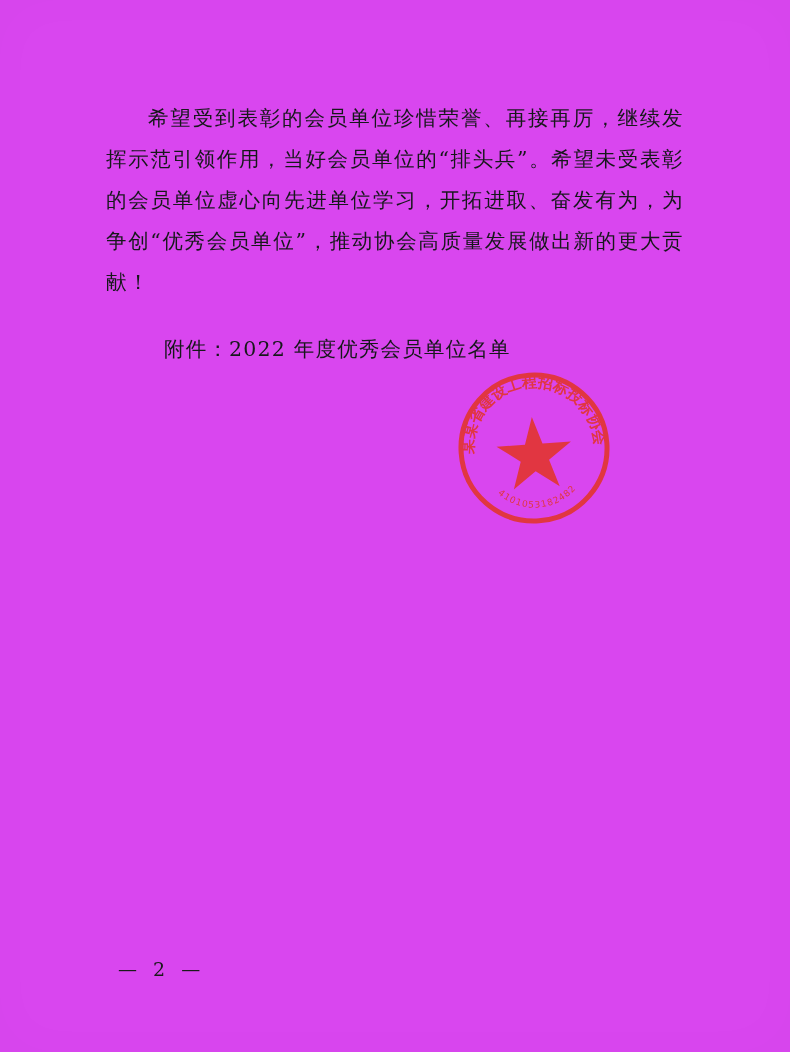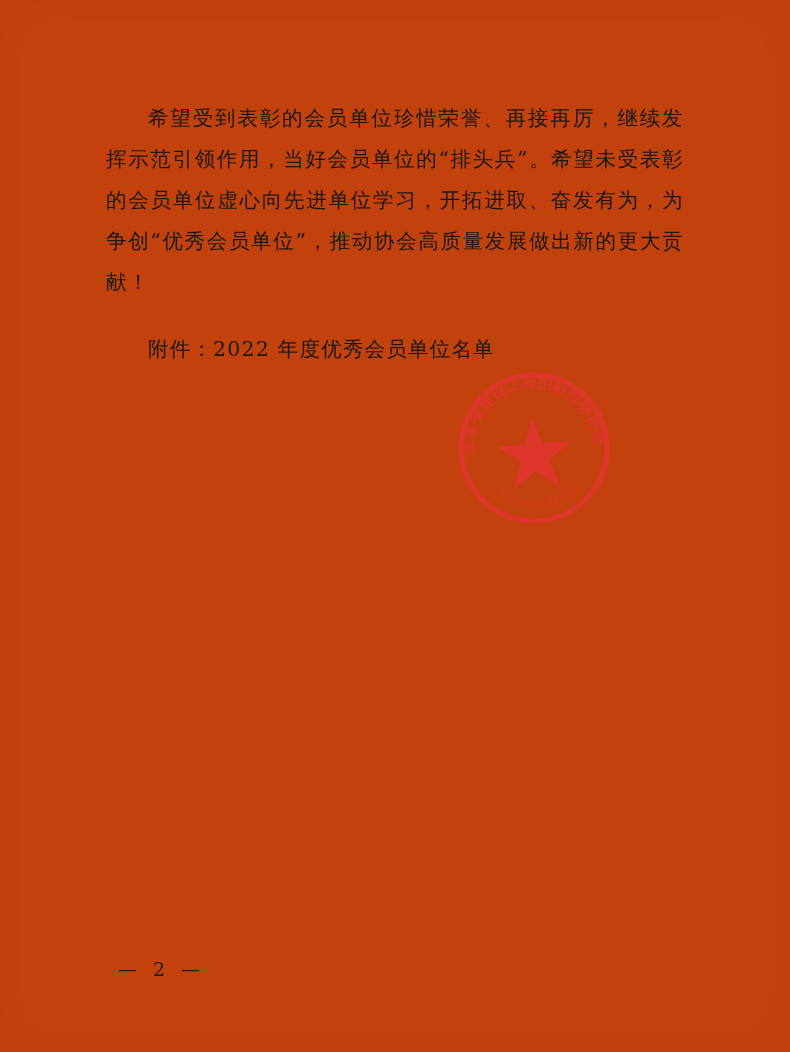--- a/index.html
+++ b/index.html
@@ -11,21 +11,21 @@
     height: 1052px;
     background: #ffffff;
     font-family: "Liberation Serif", serif;
     color: #1a1a1a;
     position: relative;
     overflow: hidden;
   }
   .page {
     position: absolute;
     inset: 0;
-    background: #c2410c;
+    background: #d946ef;
   }
   .content {
     position: absolute;
     left: 106px;
     top: 98px;
     width: 578px;
   }
   .para {
     font-size: 20.5px;
     line-height: 41px;
@@ -34,21 +34,21 @@
     text-indent: 2.05em;
     margin: 0 0 26px 0;
     font-family: "DejaVu Serif", "Liberation Serif", serif;
     color: #16181a;
   }
   .attachment {
     font-size: 20.5px;
     line-height: 41px;
     letter-spacing: 1.2px;
     text-indent: 2.05em;
-    margin: 0;
+    margin: 16px;
     font-family: "DejaVu Serif", "Liberation Serif", serif;
     color: #16181a;
   }
   .sign-block {
     position: absolute;
     left: 106px;
     top: 425px;
     width: 578px;
     height: 180px;
   }

